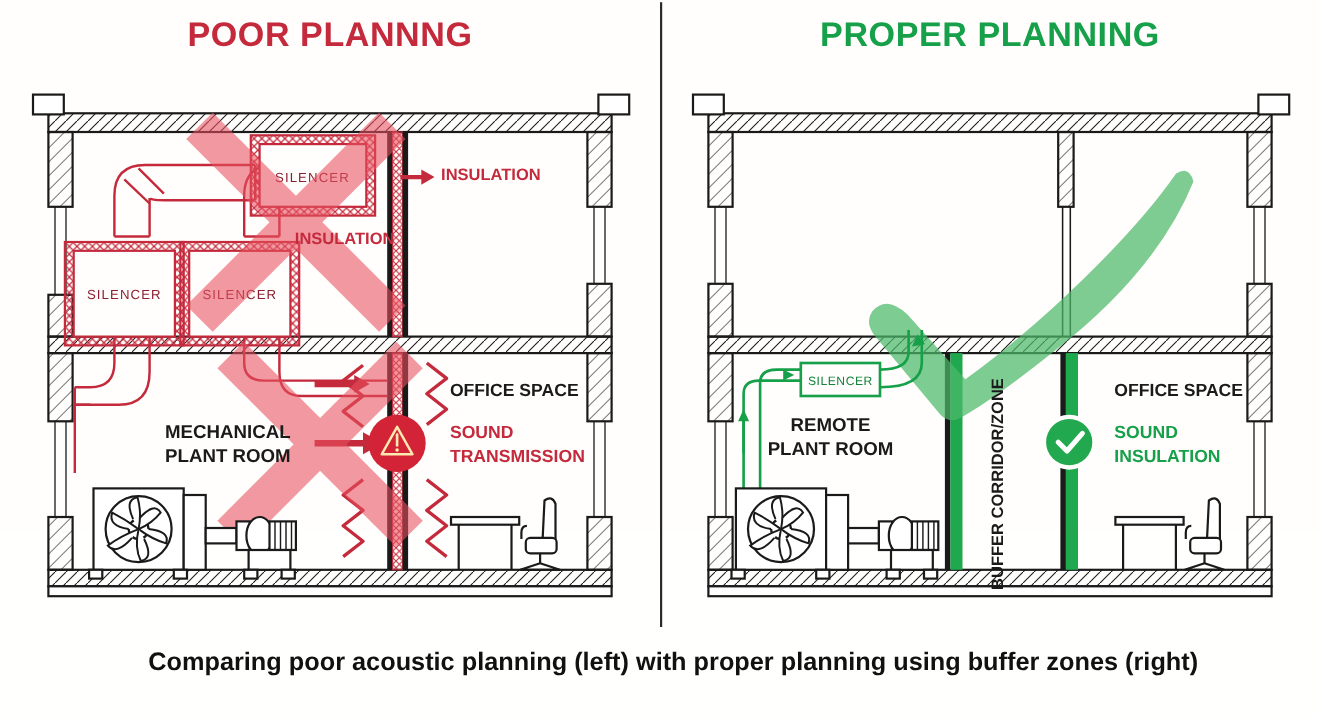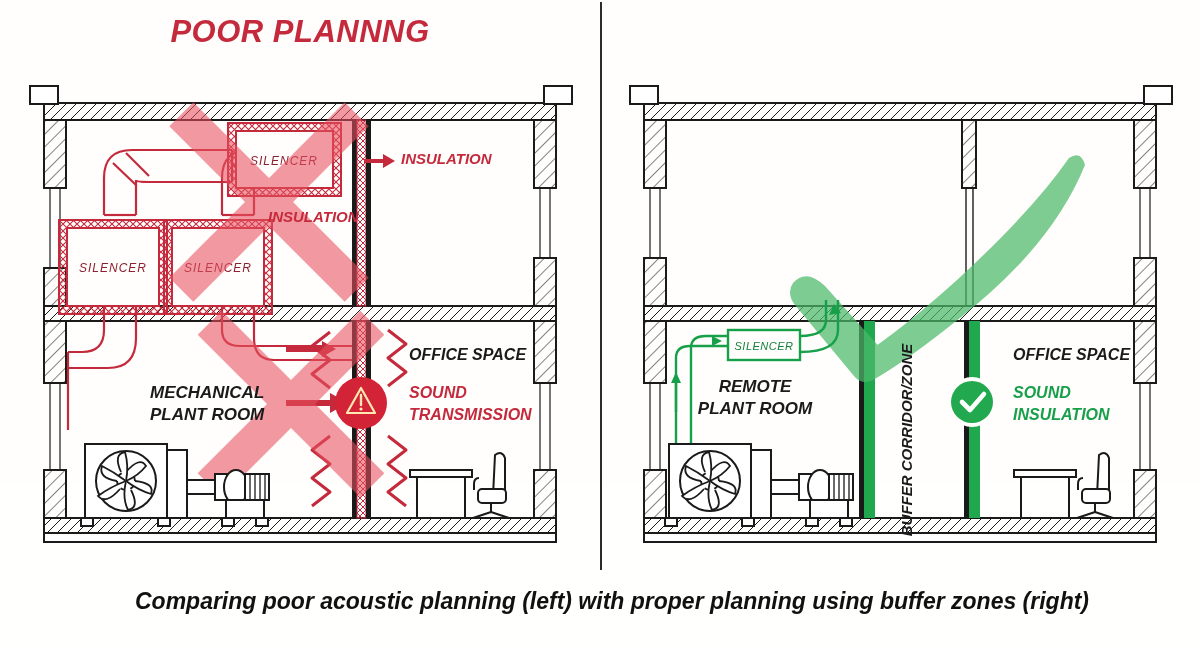--- a/index.html
+++ b/index.html
@@ -1,33 +1,34 @@
 <!DOCTYPE html>
 <html><head>
 <meta charset="utf-8">
 <style>
   html,body{margin:0;padding:0;background:#fffffd;}
   body{width:1200px;height:650px;overflow:hidden;
        font-family:"Liberation Sans","DejaVu Sans",sans-serif;}
-  #stage{position:relative;width:1200px;height:482px;background:#fffefc;font-style:italic;}
+  #stage{position:relative;width:1200px;height:482px;background:#fffefc;}
   .ttl{position:absolute;top:14px;font-size:31px;font-weight:700;letter-spacing:.5px;text-align:center;}
   #t-left{left:0;width:600px;color:#c42a3c;}
   #t-right{left:600px;width:600px;color:#17a04a;}
   #vdiv{position:absolute;left:600px;top:2px;width:2px;height:568px;background:#2b2b2b;}
   .cap{position:absolute;left:0;top:588px;width:1200px;text-align:center;
        font-size:23px;font-weight:700;color:#111;margin-left:12px;}
   svg{position:absolute;left:0;top:0;}
   text{font-family:"Liberation Sans","DejaVu Sans",sans-serif;}
 </style>
 </head>
 <body>
 
 <div id="stage">
 
   <div class="ttl" id="t-left">POOR PLANNNG</div>
+  <div class="ttl" id="t-right">PROPER PLANNING</div>
   <div id="vdiv"></div>
 
   <svg width="1200" height="650" viewBox="0 0 1200 650">
     <defs>
       <pattern id="hatchK" width="9" height="9" patternTransform="rotate(45)" patternUnits="userSpaceOnUse">
         <line x1="0" y1="0" x2="0" y2="9" stroke="#1a1a1a" stroke-width="1.1"></line>
       </pattern>
       <pattern id="hatchRx" width="7" height="7" patternUnits="userSpaceOnUse">
         <path d="M0 0 L7 7 M7 0 L0 7" stroke="#c42a3c" stroke-width="1.1" fill="none"></path>
       </pattern>

